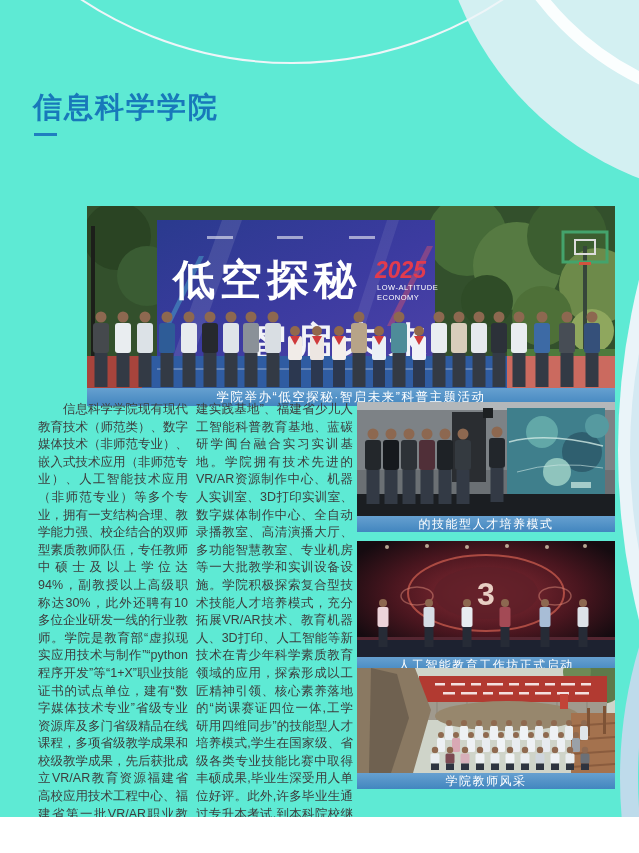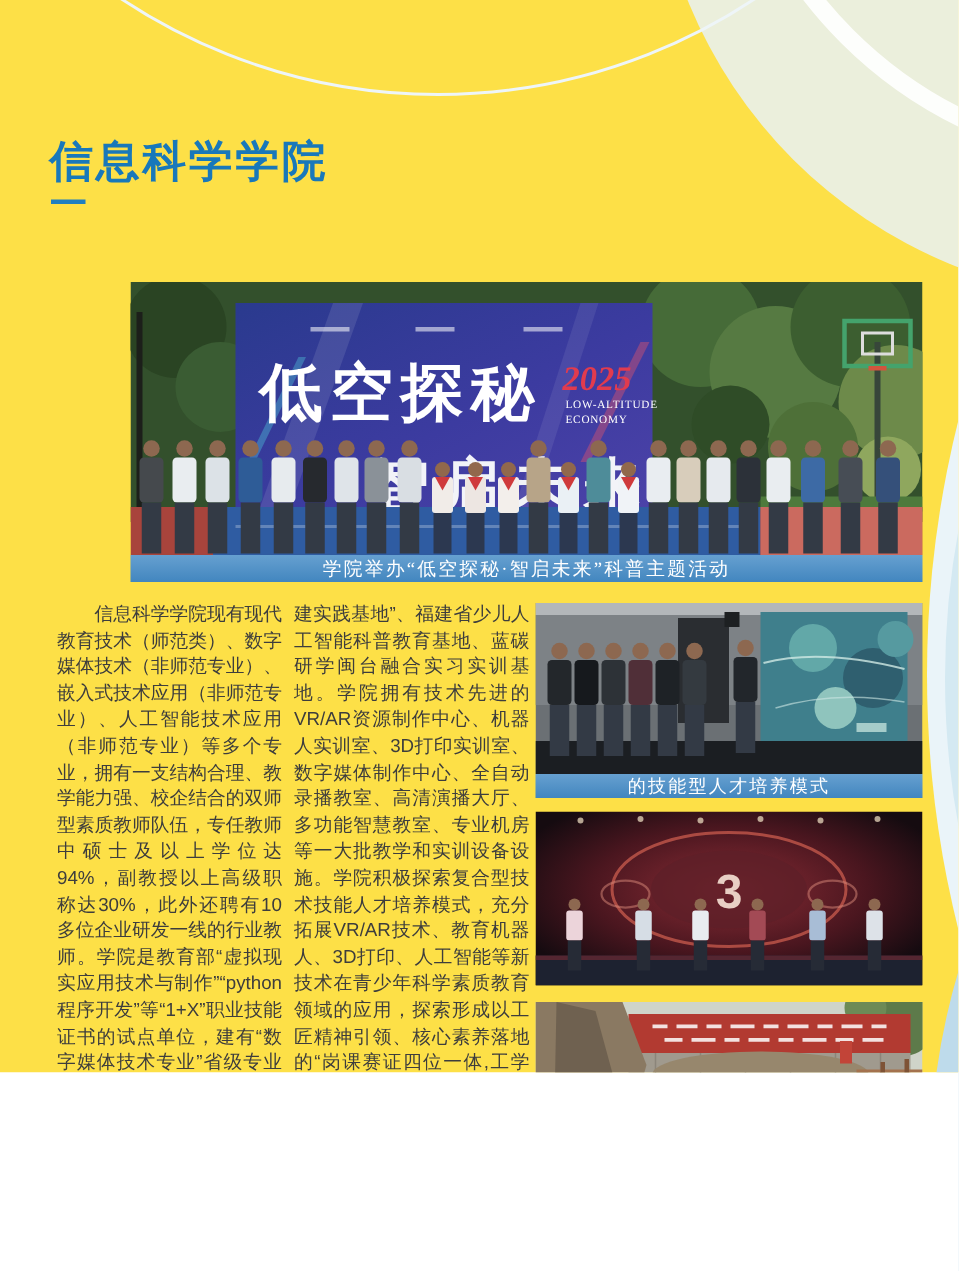--- a/index.html
+++ b/index.html
@@ -1,32 +1,32 @@
 <!DOCTYPE html>
 <html><head>
 <meta charset="utf-8">
 <style>
   html,body{margin:0;padding:0;background:#ffffff;}
-  .page{position:relative;width:639px;height:715px;background:#fde047;overflow:hidden;
+  .page{position:relative;width:639px;height:817px;background:#5eead4;overflow:hidden;
         font-family:"Liberation Sans",sans-serif;}
   
   .deco{position:absolute;border-radius:50%;pointer-events:none;}
   .deco-wash-tr{left:435px;top:-440px;width:640px;height:640px;background:#e7f1f7;opacity:.85;}
   .deco-ring-tr{left:475px;top:-470px;width:560px;height:560px;border:12px solid rgba(255,255,255,.9);}
   .deco-ring-mid{left:630px;top:-90px;width:1040px;height:1040px;border:22px solid #d4e9f2;}
   .deco-fill-right{left:618px;top:-250px;width:1400px;height:1400px;background:#eaf4f9;}
   .deco-ring-bot{left:620px;top:320px;width:880px;height:880px;border:18px solid #bedbeb;}
   .deco-arc-tl{left:-90px;top:-700px;width:760px;height:760px;border:2px solid #eef5f8;}
   
   .title{position:absolute;left:33px;top:88px;z-index:2;font-size:29px;font-weight:bold;
          color:#1878ba;letter-spacing:2px;}
   .title-dash{position:absolute;left:34px;top:133px;z-index:2;width:23px;height:3px;background:#1f7fc0;}
   
   .fig{position:absolute;z-index:2;}
-  .main-fig{left:87px;top:188px;width:528px;font-family:Liberation Serif, serif;}
+  .main-fig{left:87px;top:206px;width:528px;}
   .cap{background:linear-gradient(180deg,#66a0d0,#4286bf);color:#ffffff;display:flex;
        align-items:center;justify-content:center;letter-spacing:1.5px;}
   .cap-main{height:18px;font-size:12.5px;}
   .cap-side{height:16px;font-size:12px;}
   .sfig{left:357px;width:258px;}
   .sfig svg,.main-fig svg{display:block;}
   
   .col{position:absolute;top:401px;z-index:2;font-size:12.5px;line-height:17.6px;color:#3d3d3d;
        text-align:justify;}
   .col1{left:38px;width:150px;text-indent:2em;}
@@ -223,20 +223,21 @@
       <rect x="0" y="96" width="258" height="3" fill="#7a2a32" opacity="0.6"></rect>
       <g>
         <use href="#sp" x="26" y="106" style="color:#ecd4da"></use>
           <use href="#sp" x="72" y="106" style="color:#d6dde5"></use>
         <use href="#sp" x="110" y="106" style="color:#e8ecf0"></use>
           <use href="#sp" x="148" y="106" style="color:#a34a55"></use>
         <use href="#sp" x="188" y="106" style="color:#a8bdd6"></use>
           <use href="#sp" x="226" y="106" style="color:#dde2e8"></use>
       </g>
     </svg>
+    <div class="cap cap-side">人工智能教育工作坊正式启动</div>
   </div>
 
   <div class="fig sfig" style="top:668px;">
     <svg width="258" height="105" viewBox="0 0 258 105">
       <rect x="0" y="0" width="258" height="105" fill="#cfd4c9"></rect>
       <circle cx="245" cy="14" r="22" fill="#5d7a4a"></circle>
         <circle cx="220" cy="4" r="14" fill="#6d8a56"></circle>
       <g>
         <rect x="62" y="8" width="188" height="26" fill="#b23a31"></rect>
         <g fill="#ffffff" opacity="0.85">

